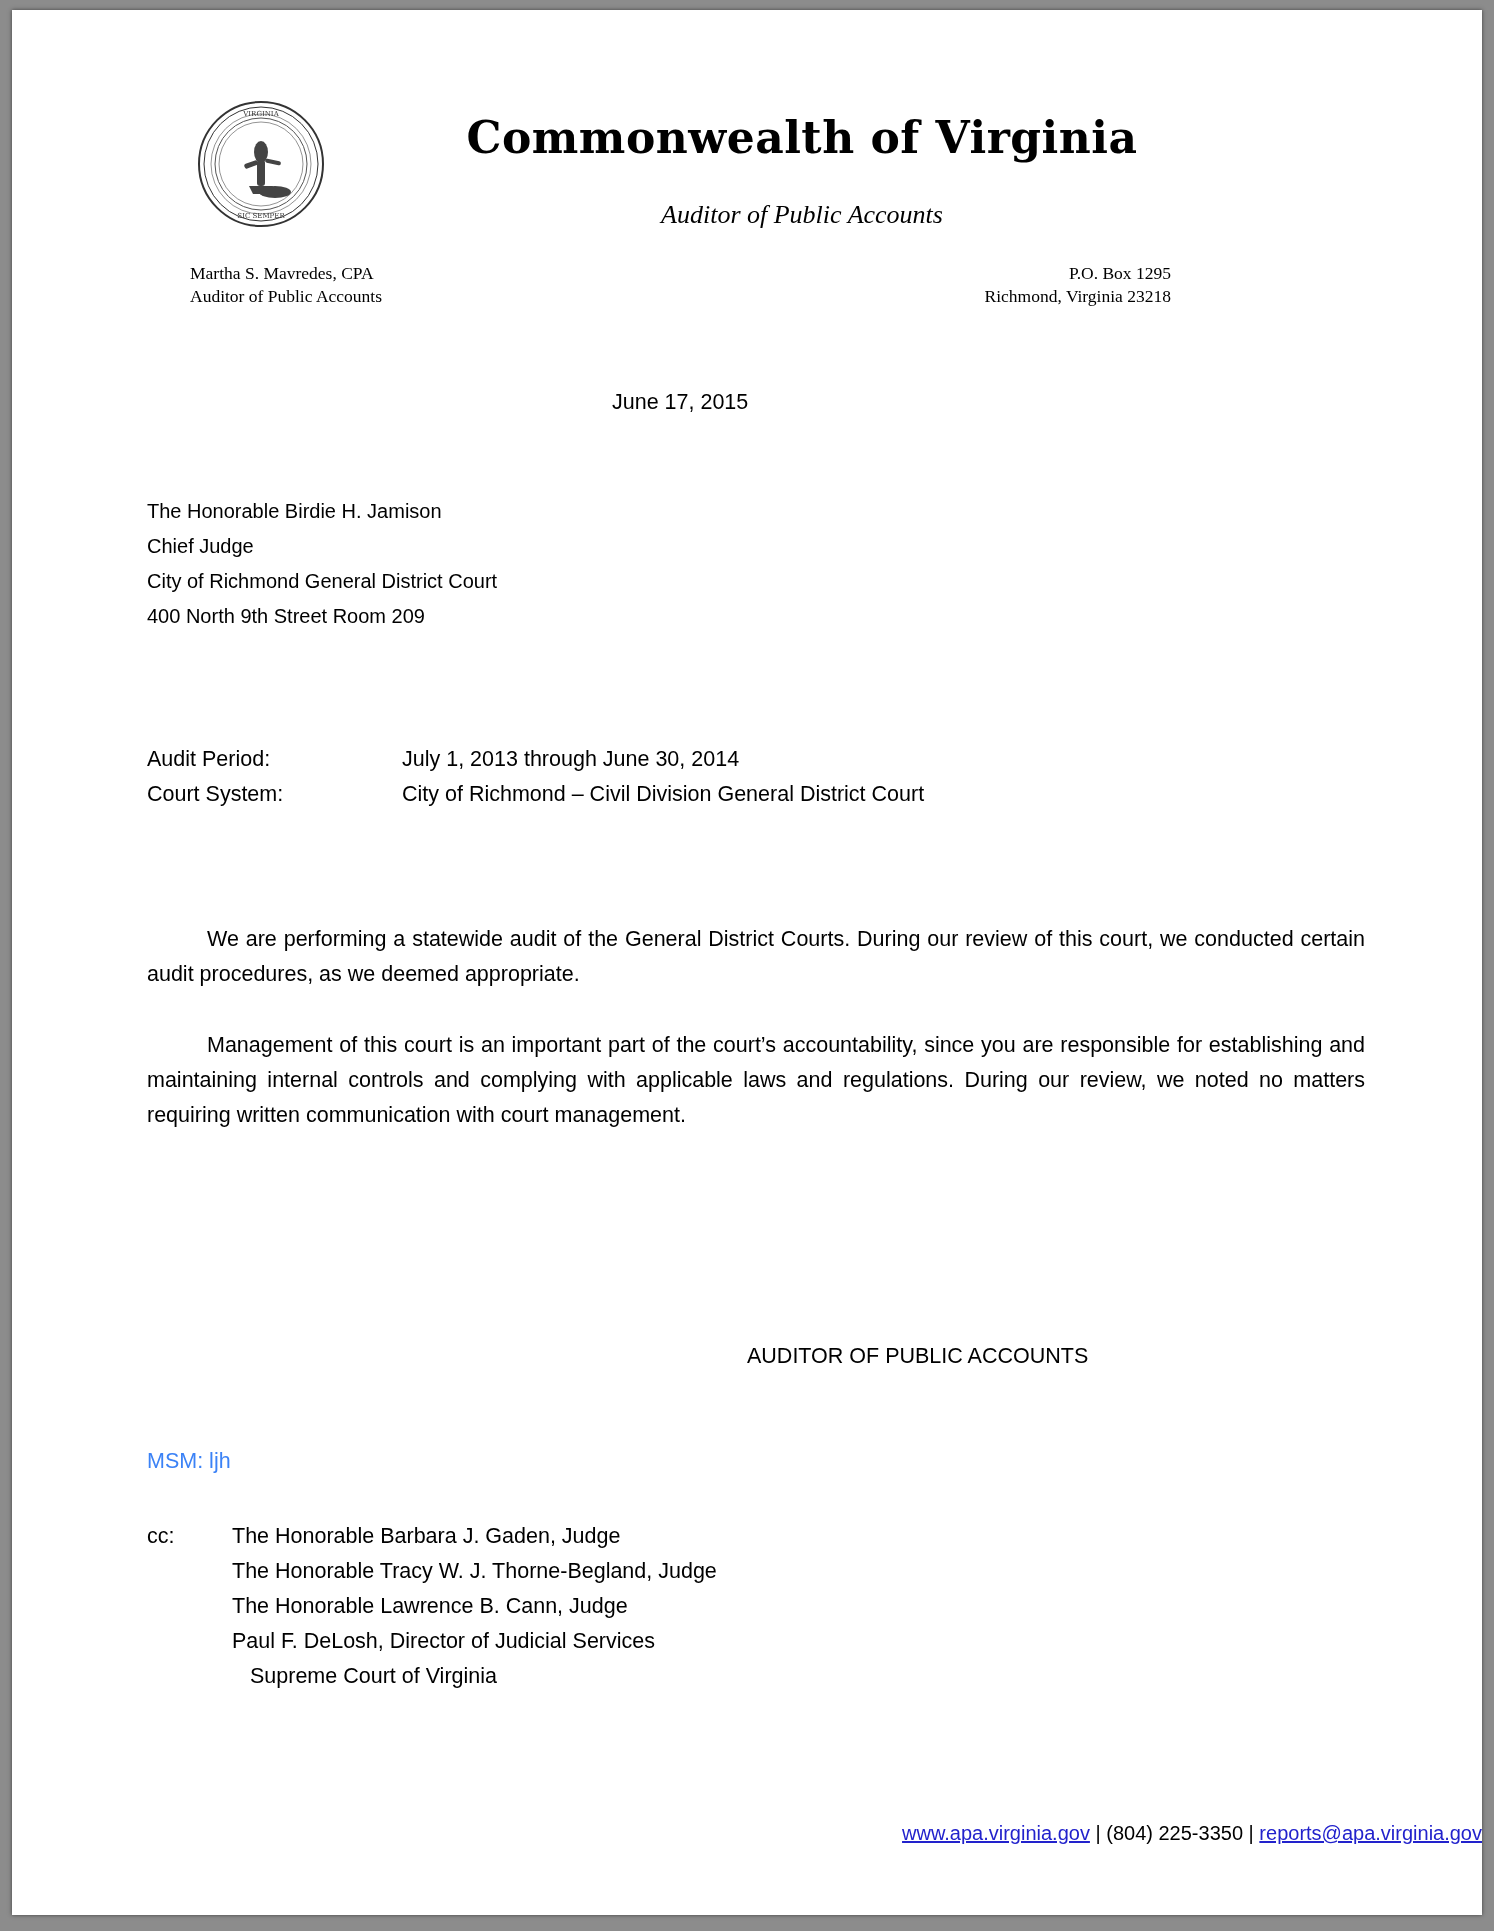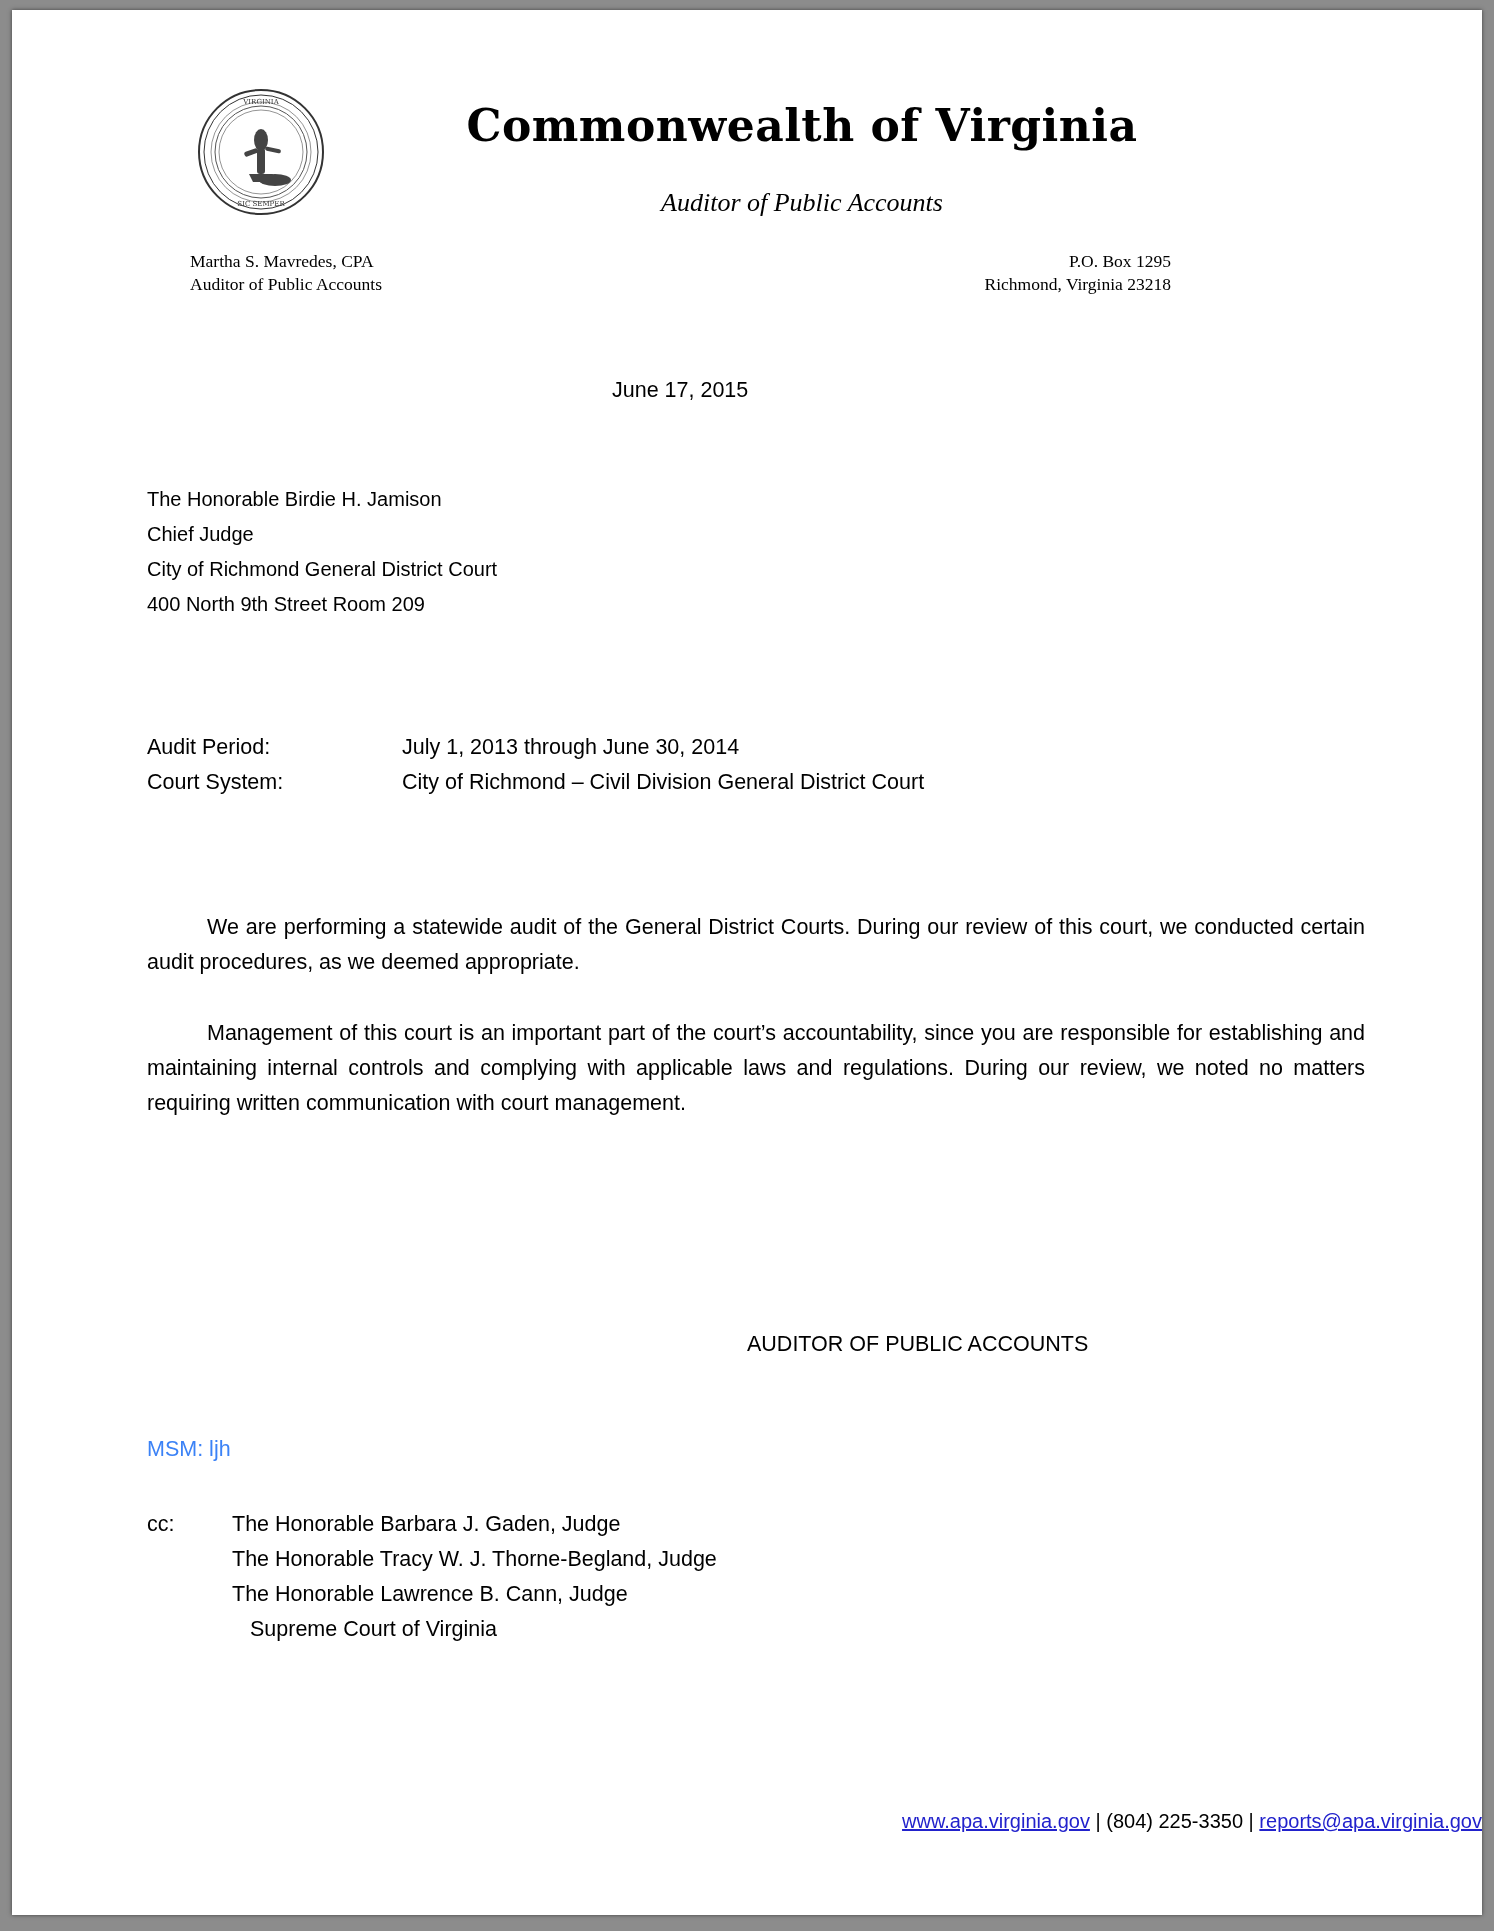--- a/index.html
+++ b/index.html
@@ -18,21 +18,21 @@
     top: 10px;
     width: 1470px;
     height: 1905px;
     background: #ffffff;
     box-shadow: 0 0 4px rgba(0,0,0,0.55);
     overflow: hidden;
   }
   .inner {
     position: absolute;
     left: 0;
-    top: 0;
+    top: 12px;
     width: 1344px;
     height: 1905px;
     text-decoration: underline;
   }
 
   
   .seal {
     position: absolute;
     left: 185px;
     top: 78px;
@@ -240,20 +240,21 @@
     <div class="signature">AUDITOR OF PUBLIC ACCOUNTS</div>
 
     <div class="initials">MSM: ljh</div>
 
     <div class="cc">
       <span class="cc-label">cc:</span>
       <div class="cc-list">
         <div>The Honorable Barbara J. Gaden, Judge</div>
         <div>The Honorable Tracy W. J. Thorne-Begland, Judge</div>
         <div>The Honorable Lawrence B. Cann, Judge</div>
+        <div>Paul F. DeLosh, Director of Judicial Services</div>
         <div class="cc-indent">Supreme Court of Virginia</div>
       </div>
     </div>
 
     <div class="footer">
       <a href="#">www.apa.virginia.gov</a>
       <span class="sep">|</span>
       <span>(804) 225-3350</span>
       <span class="sep">|</span>
       <a href="#">reports@apa.virginia.gov</a>

